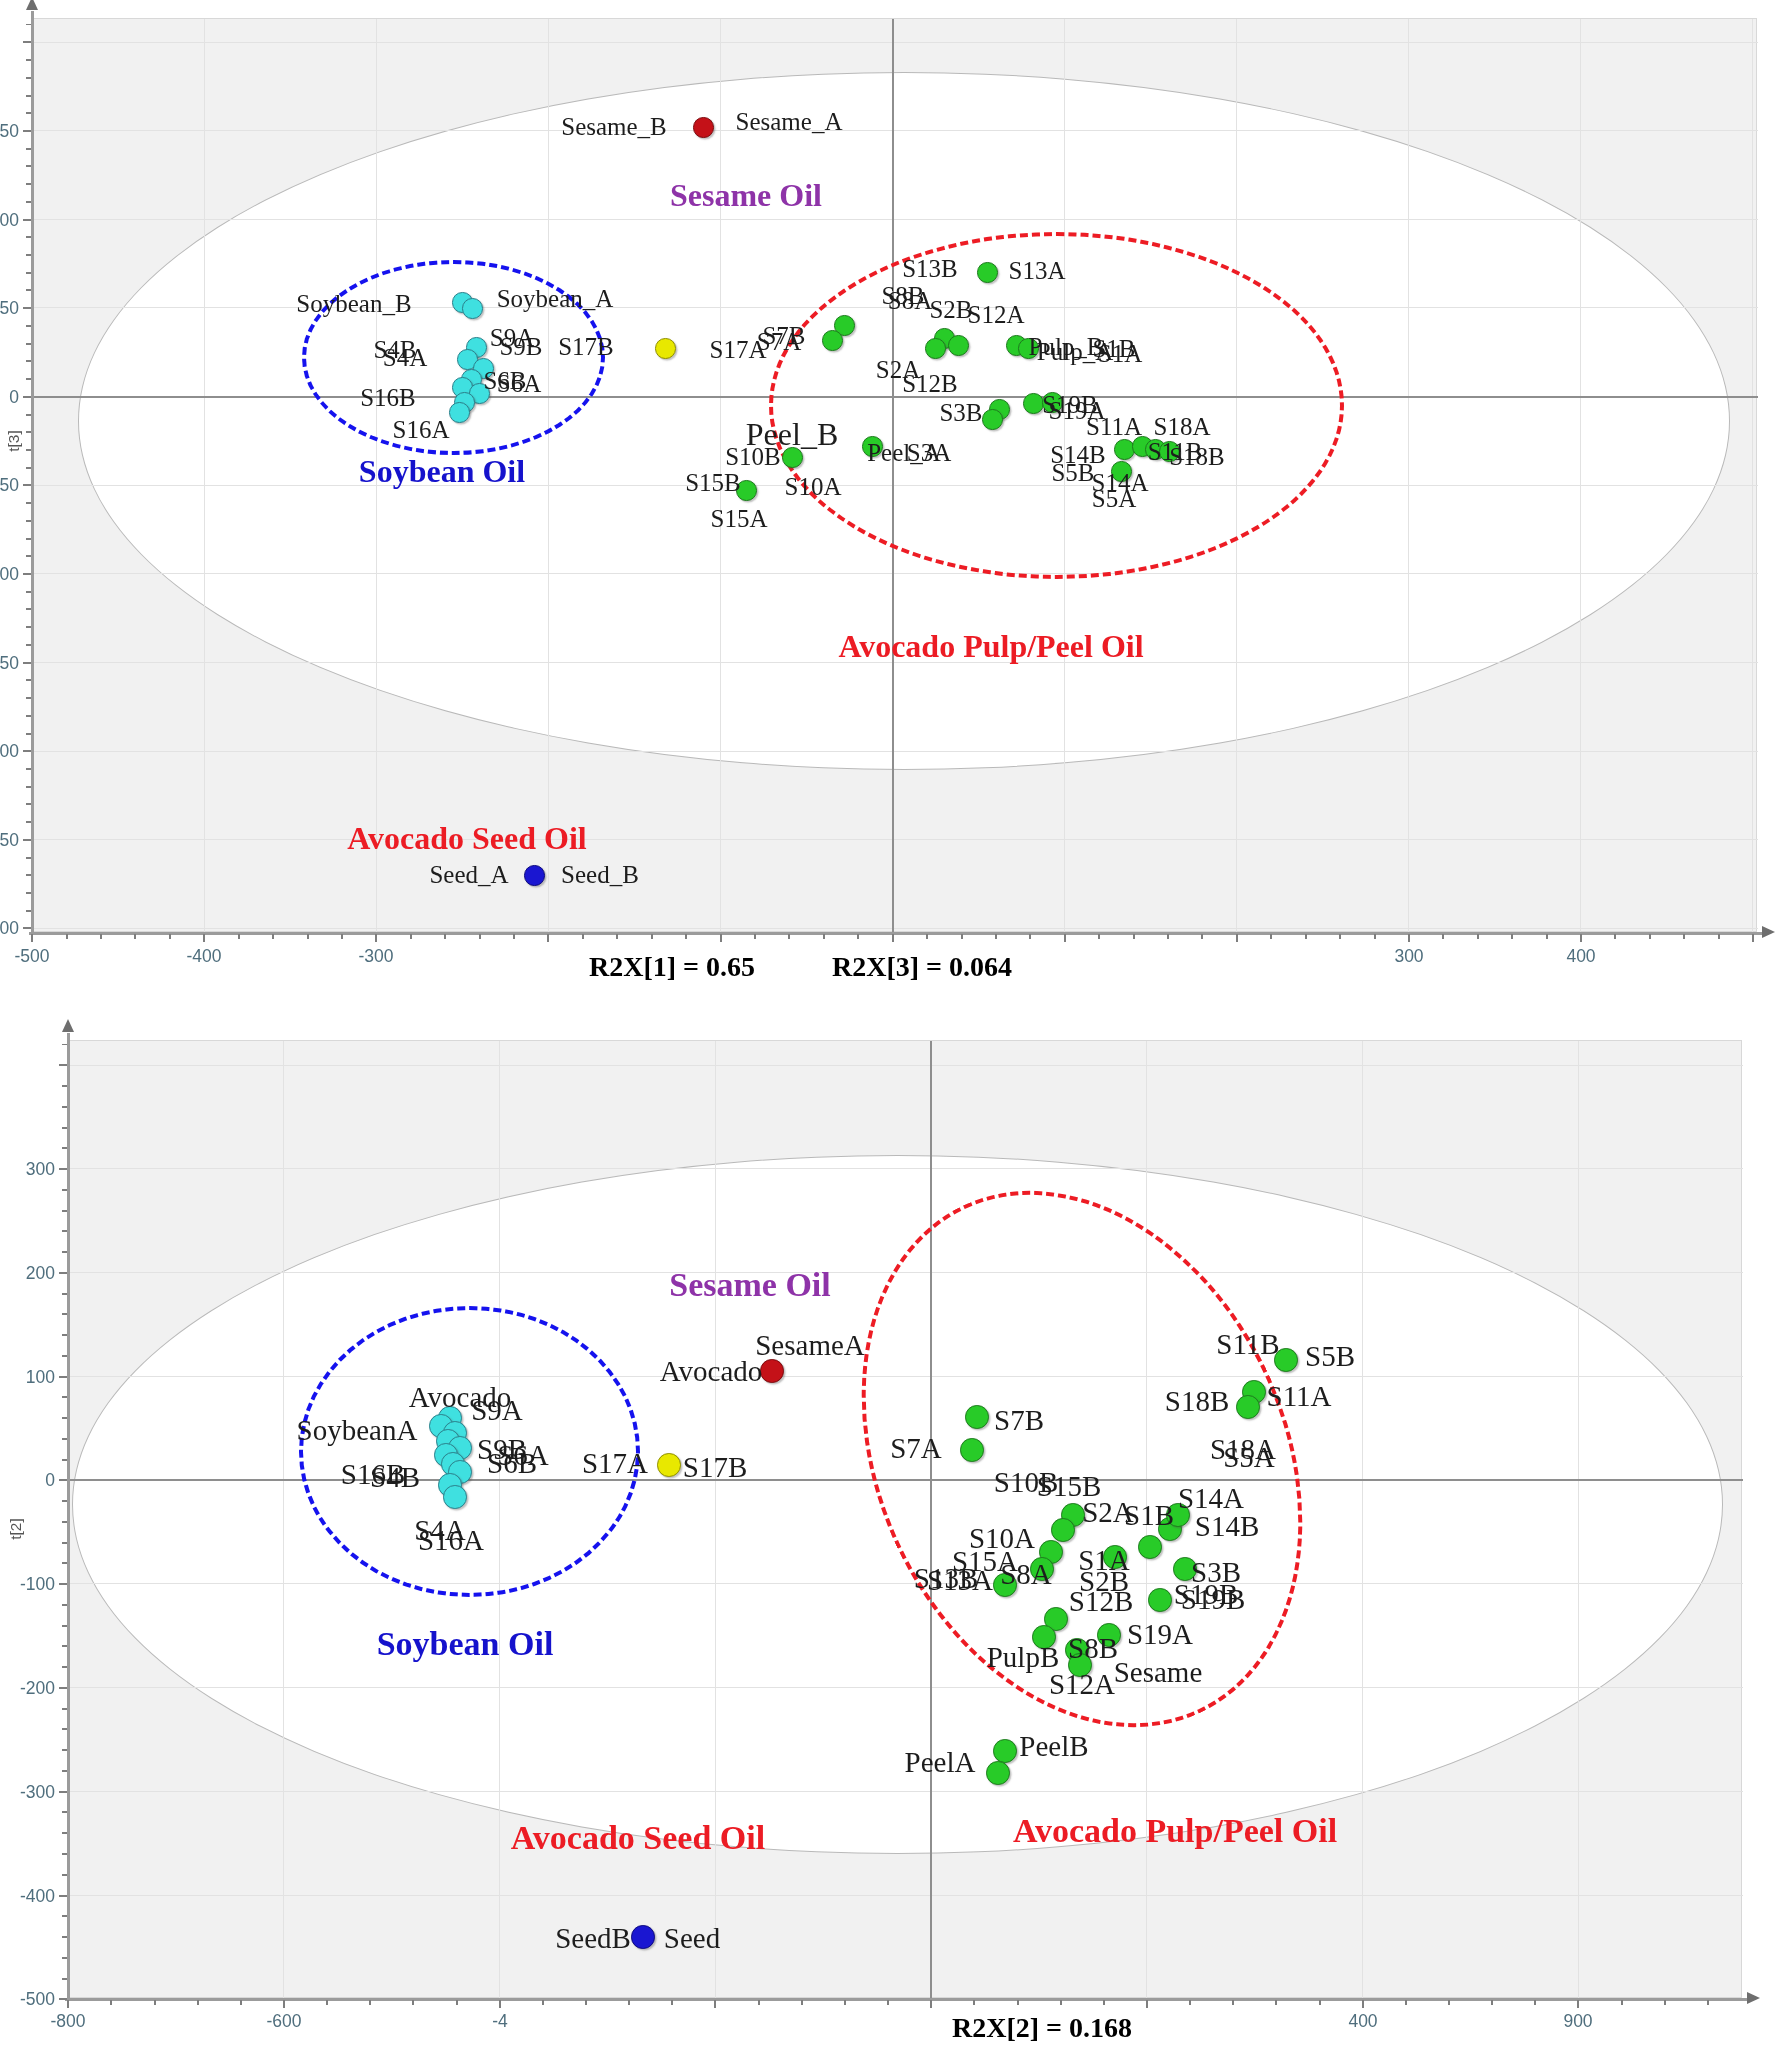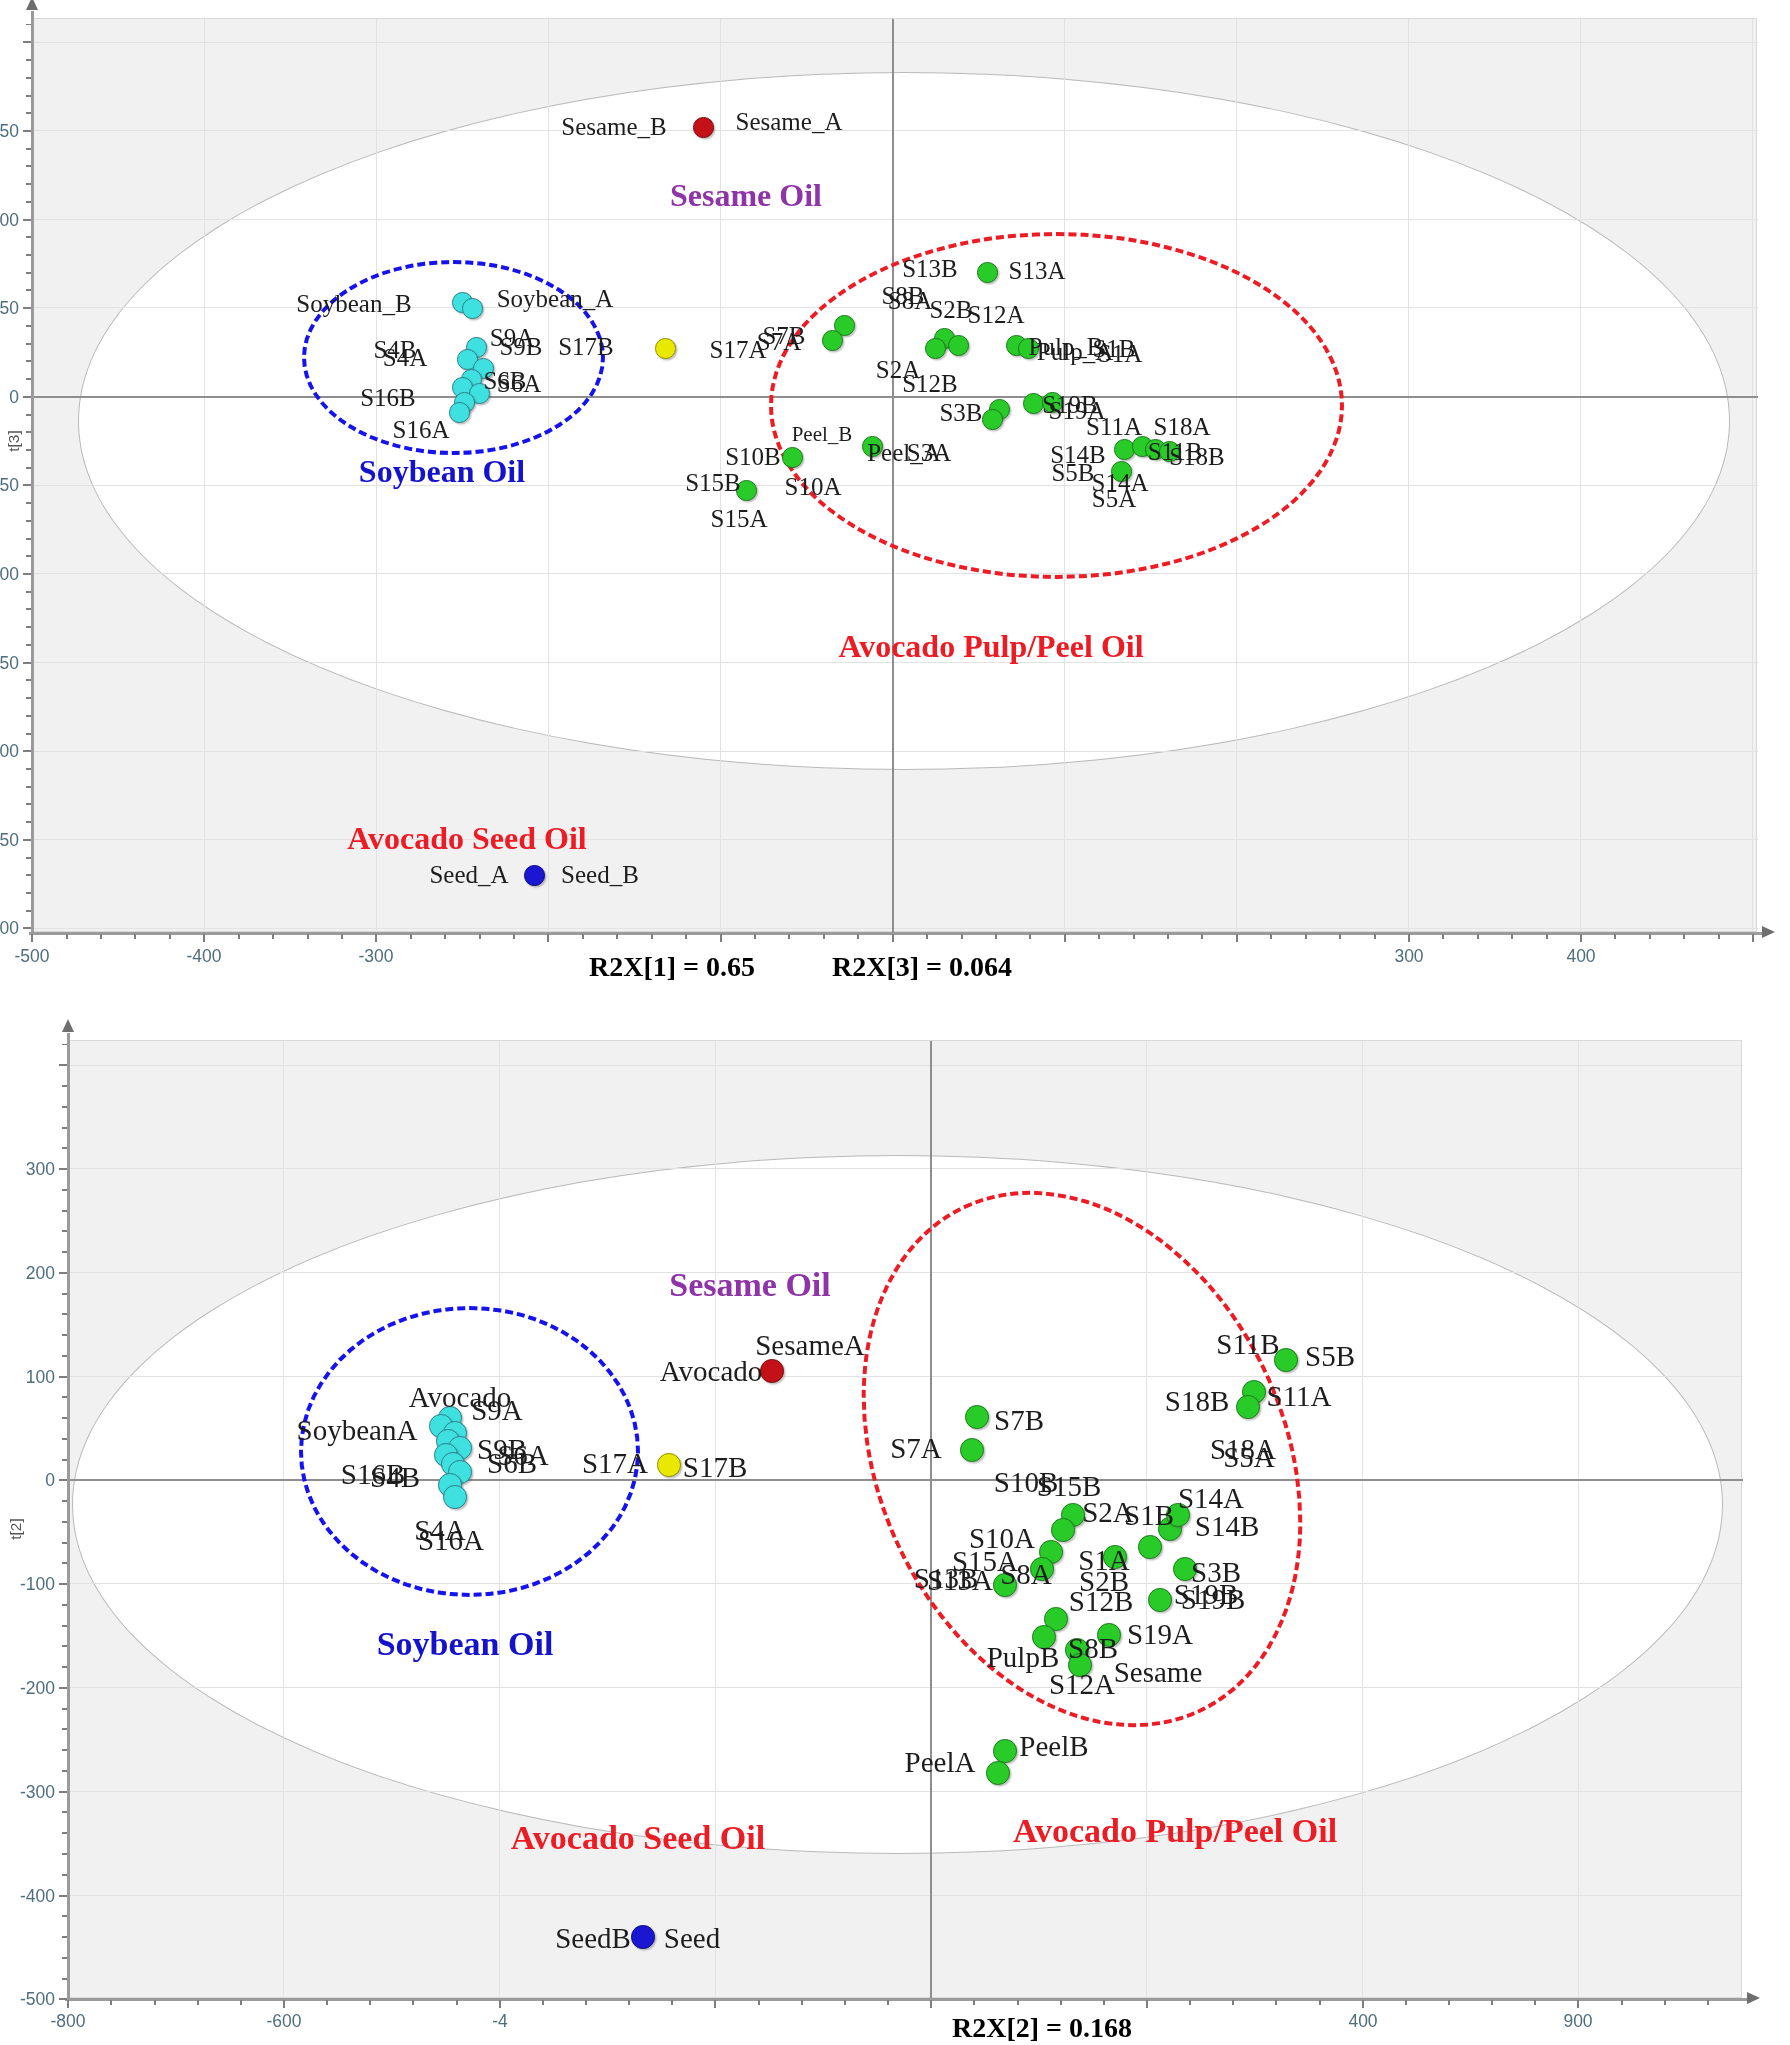--- a/index.html
+++ b/index.html
@@ -256,21 +256,21 @@
         <div class="lbl" style="left: 898px; top: 365px; font-size: 25px;">S12B</div>
         <div class="lbl" style="left: 1034px; top: 328px; font-size: 25px;">Pulp_B</div>
         <div class="lbl" style="left: 1043px; top: 333px; font-size: 25px;">Pulp_A</div>
         <div class="lbl" style="left: 1082px; top: 330px; font-size: 25px;">S1B</div>
         <div class="lbl" style="left: 1088px; top: 335px; font-size: 25px;">S1A</div>
         <div class="lbl" style="left: 929px; top: 394px; font-size: 25px;">S3B</div>
         <div class="lbl" style="left: 1038px; top: 386px; font-size: 25px;">S19B</div>
         <div class="lbl" style="left: 1045px; top: 392px; font-size: 25px;">S19A</div>
         <div class="lbl" style="left: 1082px; top: 408px; font-size: 25px;">S11A</div>
         <div class="lbl" style="left: 1150px; top: 408px; font-size: 25px;">S18A</div>
-        <div class="lbl" style="left: 790px; top: 415px; font-size: 21px;">Peel_B</div>
+        <div class="lbl" style="left: 760px; top: 415px; font-size: 32px;">Peel_B</div>
         <div class="lbl" style="left: 872px; top: 434px; font-size: 25px;">Peel_A</div>
         <div class="lbl" style="left: 897px; top: 434px; font-size: 25px;">S3A</div>
         <div class="lbl" style="left: 721px; top: 438px; font-size: 25px;">S10B</div>
         <div class="lbl" style="left: 781px; top: 468px; font-size: 25px;">S10A</div>
         <div class="lbl" style="left: 681px; top: 464px; font-size: 25px;">S15B</div>
         <div class="lbl" style="left: 707px; top: 500px; font-size: 25px;">S15A</div>
         <div class="lbl" style="left: 1046px; top: 436px; font-size: 25px;">S14B</div>
         <div class="lbl" style="left: 1041px; top: 454px; font-size: 25px;">S5B</div>
         <div class="lbl" style="left: 1143px; top: 433px; font-size: 25px;">S11B</div>
         <div class="lbl" style="left: 1165px; top: 438px; font-size: 25px;">S18B</div>

